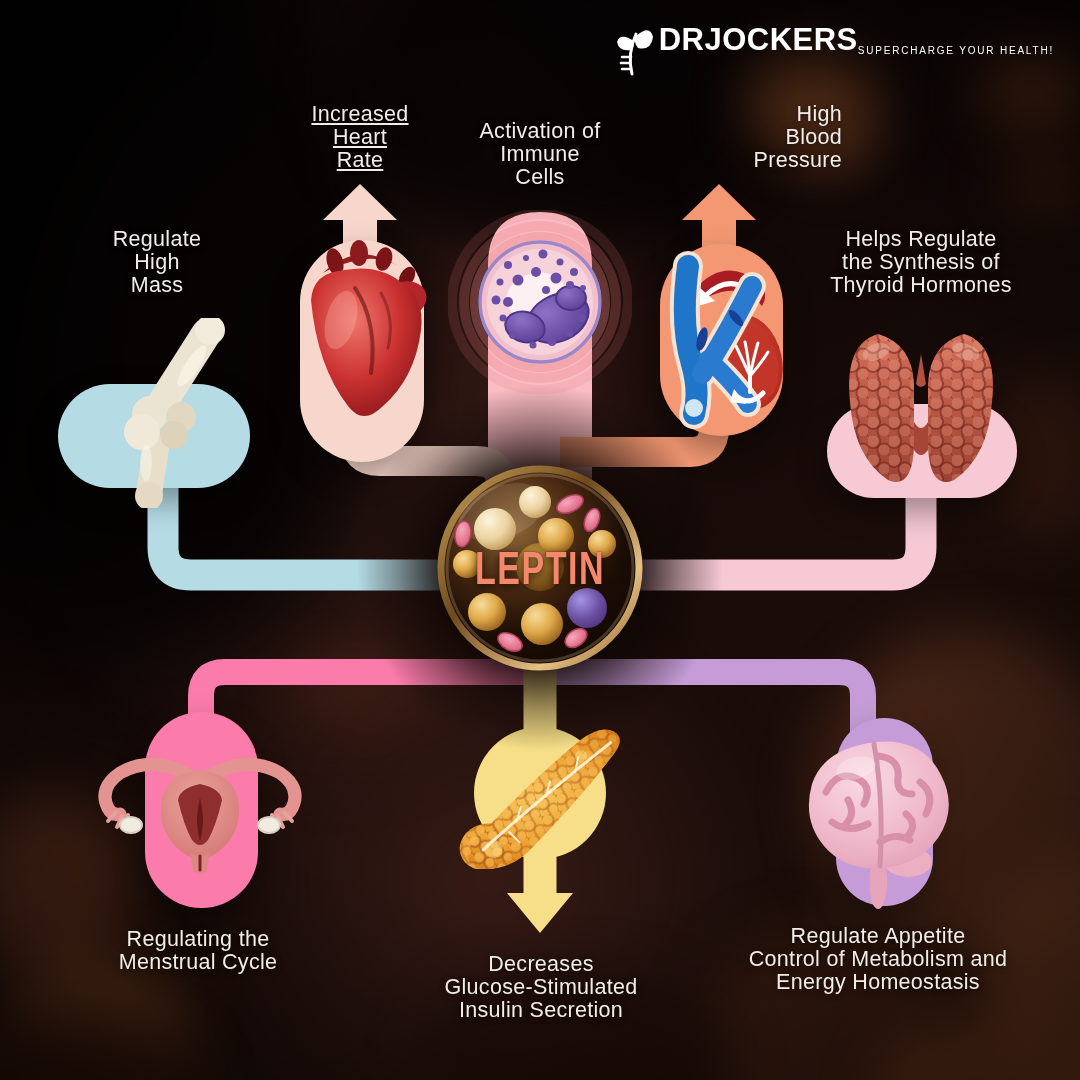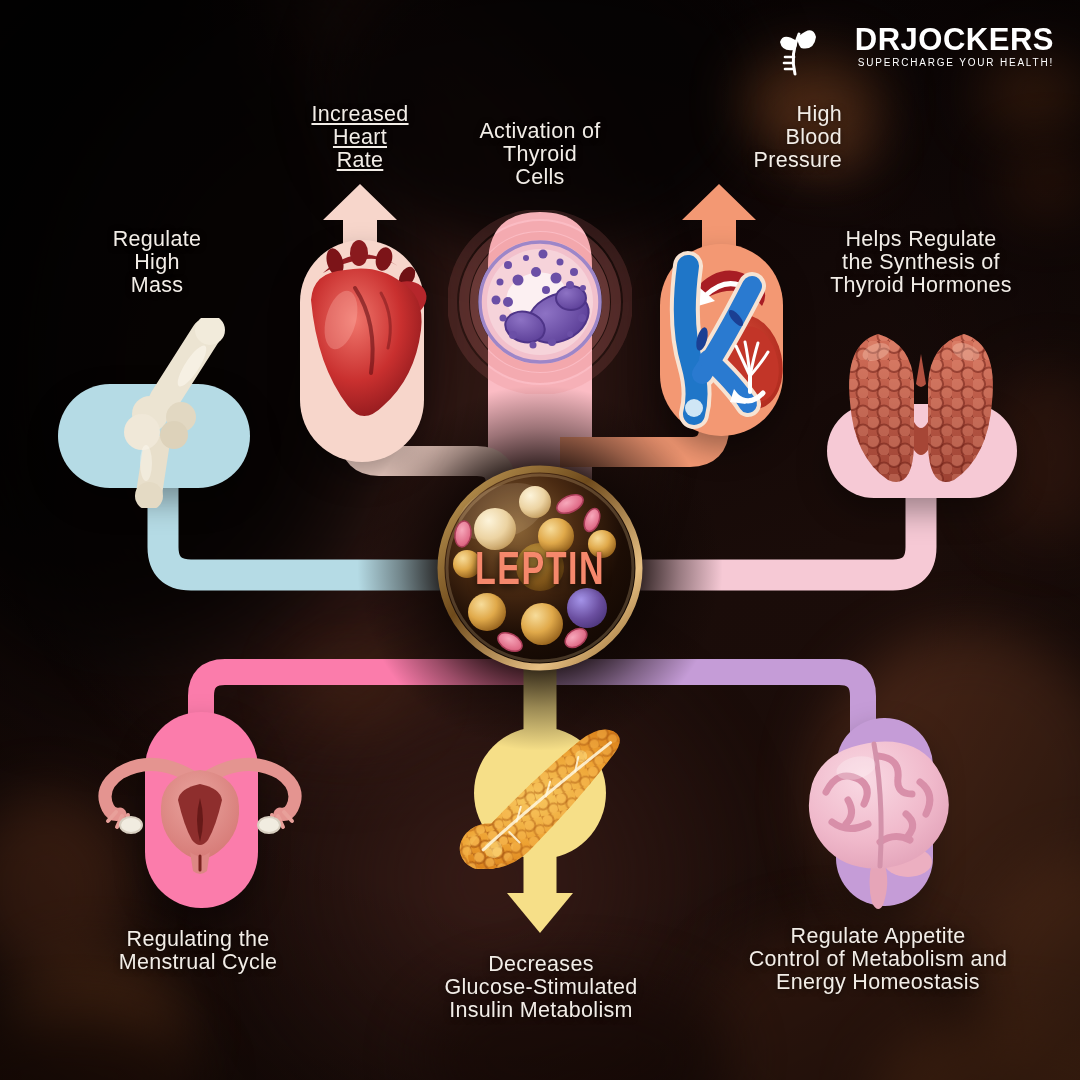--- a/index.html
+++ b/index.html
@@ -39,23 +39,23 @@
   .lbl-bone    {left:37px; top:228px;width:240px;}
   .lbl-heart   {left:240px;top:103px;width:240px;text-decoration:underline;}
   .lbl-immune  {left:420px;top:120px;width:240px;}
   .lbl-bp      {left:602px;top:103px;width:240px;text-align:right;}
   .lbl-thyroid {left:791px;top:228px;width:260px;}
   .lbl-uterus  {left:68px; top:928px;width:260px;}
   .lbl-pancreas{left:391px;top:953px;width:300px;}
   .lbl-brain   {left:723px;top:925px;width:310px;}
   
   .logo{position:absolute;right:26px;top:24px;z-index:9;display:flex;align-items:flex-start;gap:5px;}
-  .logo-txt{display:flex;flex-direction:column;align-items:flex-end;}
+  .logo-txt{display:flex;flex-direction:row;align-items:flex-end;}
   .brand{color:#fff;font-weight:bold;font-size:31px;line-height:32px;letter-spacing:.5px;}
-  .tagline{color:#fff;font-size:10px;letter-spacing:1.8px;margin-top:1px;margin-left:36px;}
+  .tagline{color:#fff;font-size:10px;letter-spacing:1.8px;margin-top:1px;}
   
   .st-bone{stroke:var(--c-bone);} .st-heart{stroke:var(--c-heart);}
   .st-bp{stroke:var(--c-blood_pressure);} .st-thyroid{stroke:var(--c-thyroid);}
   .st-uterus{stroke:var(--c-uterus);} .st-brain{stroke:var(--c-brain);}
   .st-pancreas{stroke:var(--c-pancreas);}
   .f-immune{fill:var(--c-immune);} .f-heart{fill:var(--c-heart);}
   .f-bp{fill:var(--c-blood_pressure);} .f-pancreas{fill:var(--c-pancreas);}
 </style>
 </head>
 <body>
@@ -393,33 +393,33 @@
   </svg>
   <div class="leptin-text">LEPTIN</div>
 
   <div class="label lbl-bone">Regulate
 High
 Mass</div>
   <div class="label lbl-heart">Increased
 Heart
 Rate</div>
   <div class="label lbl-immune">Activation of
-Thyroid
+Immune
 Cells</div>
   <div class="label lbl-bp">High
 Blood
 Pressure</div>
   <div class="label lbl-thyroid">Helps Regulate
 the Synthesis of
 Thyroid Hormones</div>
   <div class="label lbl-uterus">Regulating the
 Menstrual Cycle</div>
   <div class="label lbl-pancreas">Decreases
 Glucose-Stimulated
-Insulin Metabolism</div>
+Insulin Secretion</div>
   <div class="label lbl-brain">Regulate Appetite
 Control of Metabolism and
 Energy Homeostasis</div>
 
   <div class="logo">
     <svg width="44" height="52" viewBox="0 0 44 52">
       <path d="M 22 50 Q 17 30 26 10" stroke="#fff" stroke-width="3" fill="none" stroke-linecap="round"></path>
       <path d="M 26 12 Q 40 0 43 13 Q 41 27 28 24 Q 23 18 26 12 Z" fill="#fff"></path>
       <path d="M 24 17 Q 10 8 7 18 Q 9 28 21 26 Q 25 22 24 17 Z" fill="#fff"></path>
       <g stroke="#fff" stroke-width="2.6" stroke-linecap="round">

